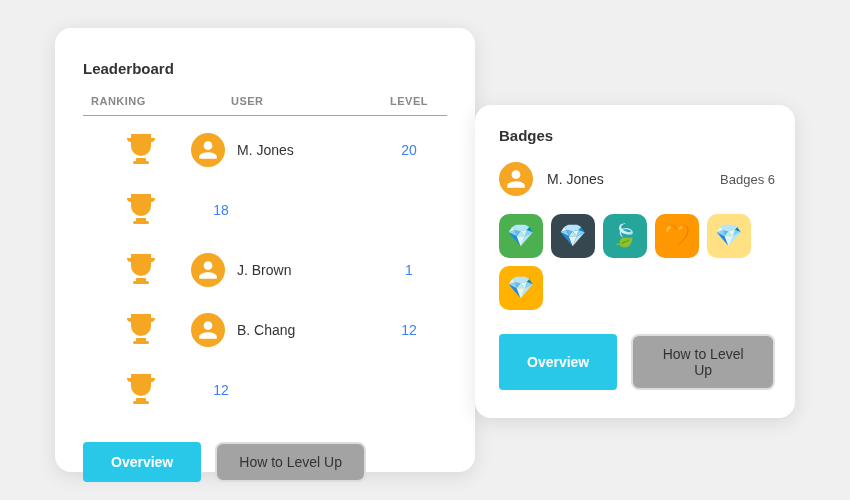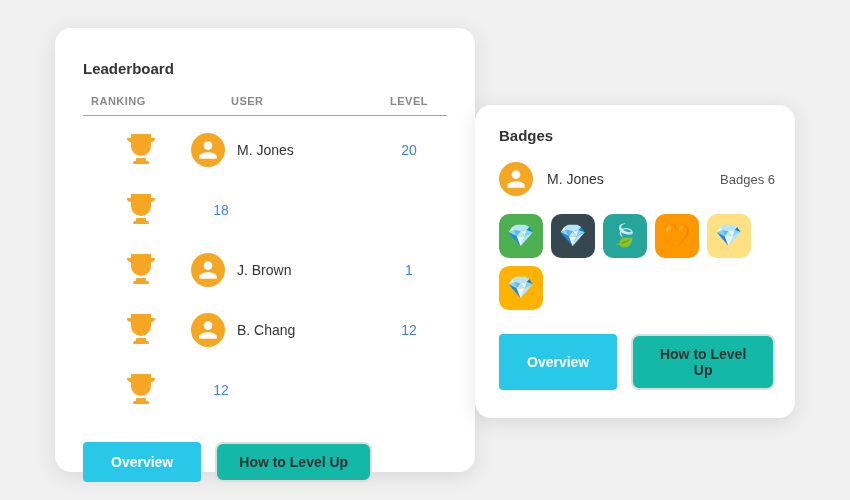--- a/index.html
+++ b/index.html
@@ -140,27 +140,27 @@
       color: #fff;
       border: none;
       border-radius: 4px;
       padding: 10px 28px;
       font-size: 14px;
       font-weight: 600;
       cursor: pointer;
     }
 
     .btn-secondary {
-      background: #14b8a6;
+      background: #a3a3a3;
       color: #333;
       border: 2px solid #ddd;
       border-radius: 8px;
       padding: 10px 22px;
       font-size: 14px;
-      font-weight: 700;
+      font-weight: 400;
       cursor: pointer;
     }
 
     
     .badges-user-row {
       display: flex;
       align-items: center;
       gap: 14px;
       margin-bottom: 18px;
     }

